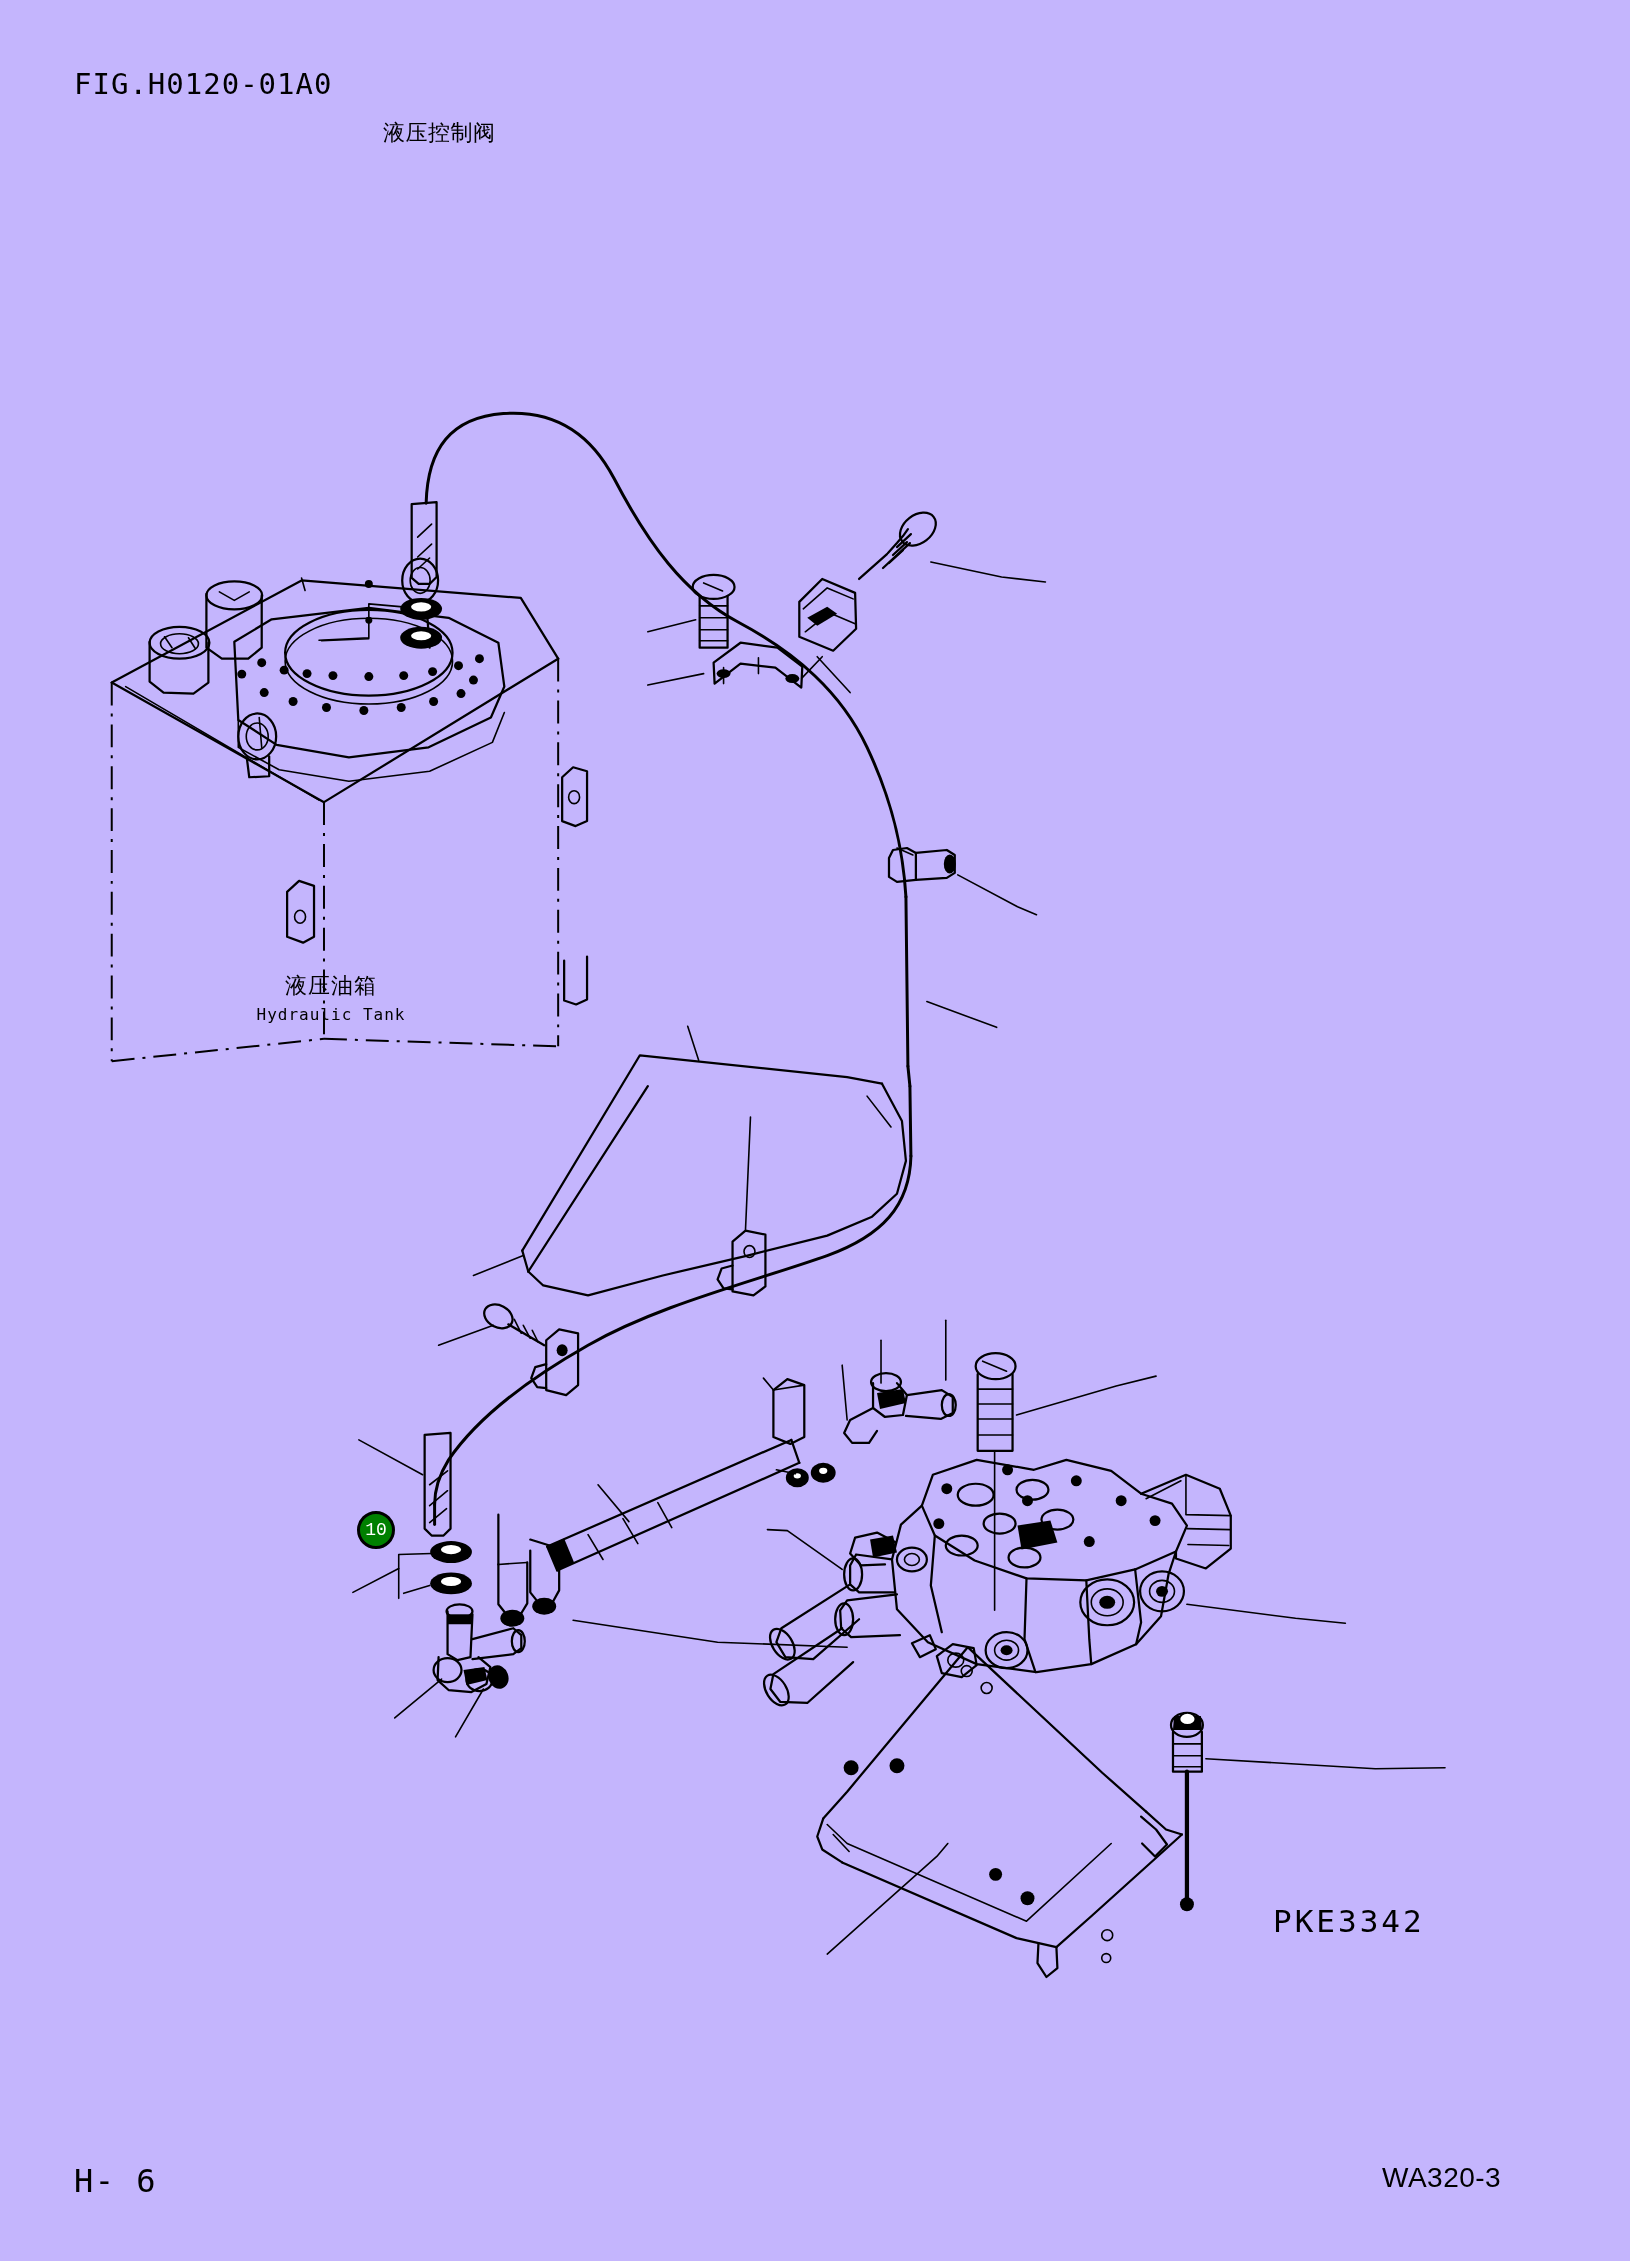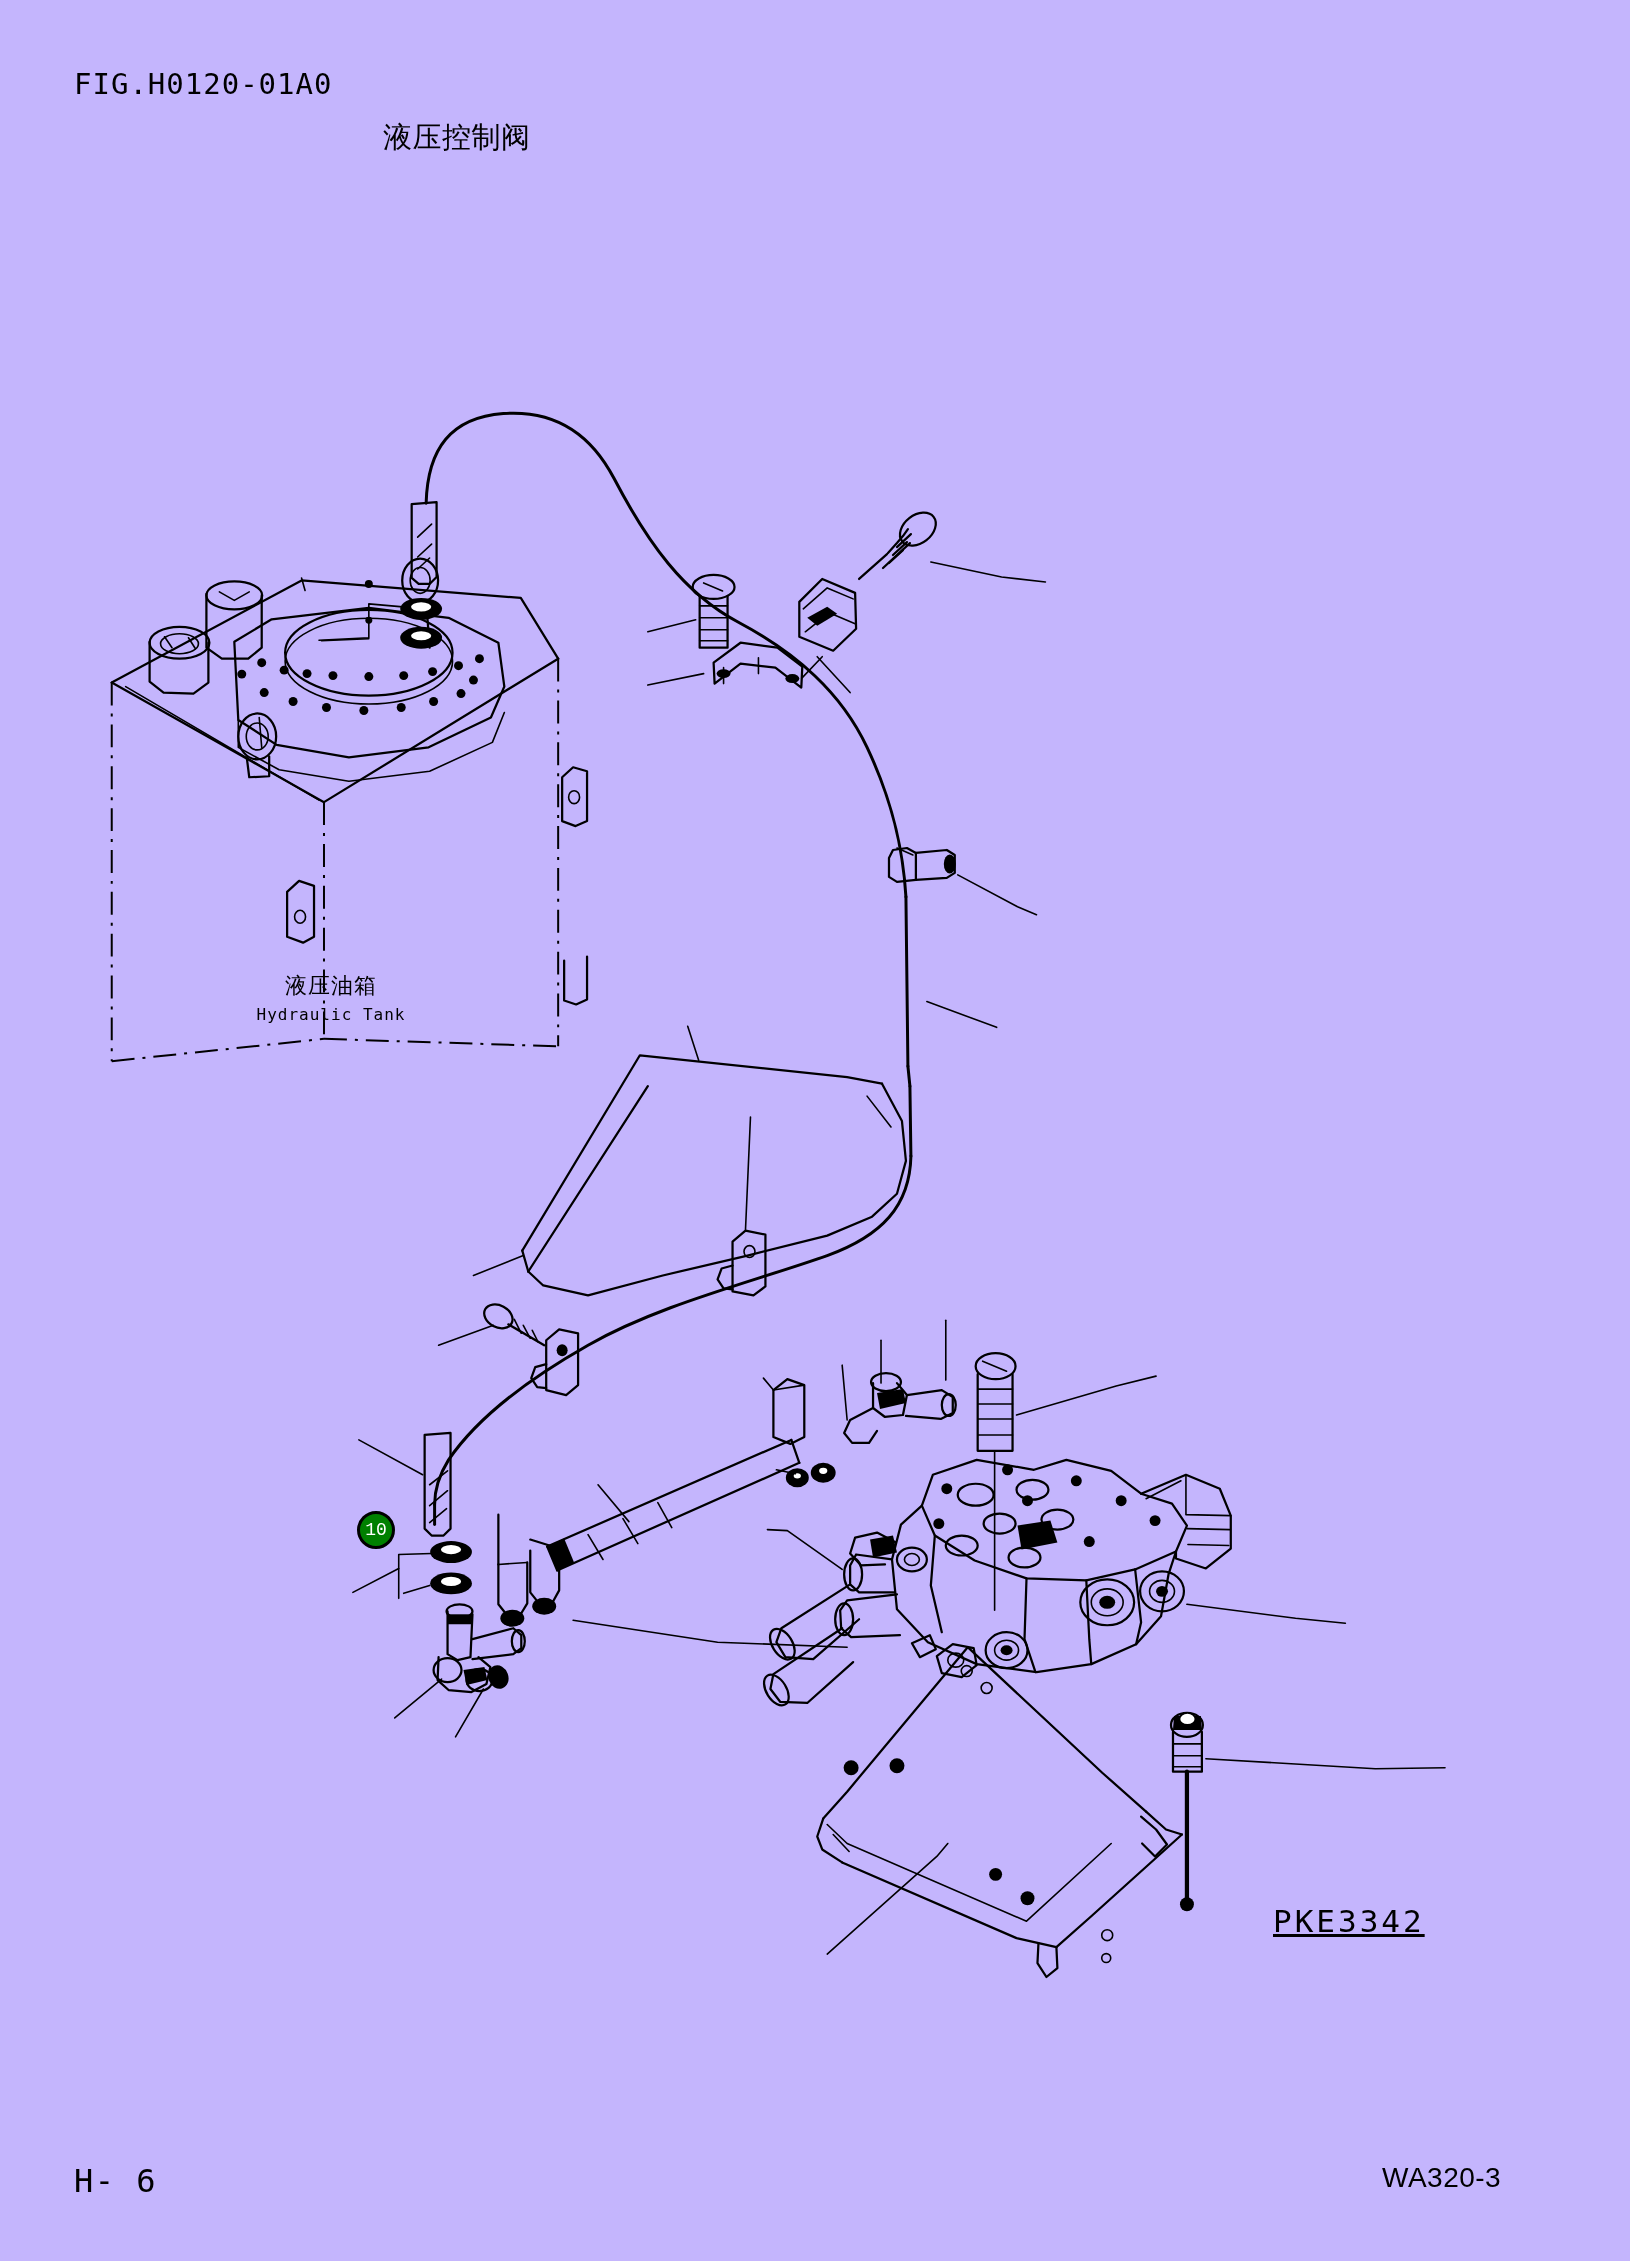--- a/index.html
+++ b/index.html
@@ -38,21 +38,21 @@
     font-size: 30px;
     letter-spacing: 3.5px;
     color: #000;
     white-space: nowrap;
   }
   .hdr-subtitle {
     position: absolute;
     left: 383px;
     top: 118px;
     font-family: "DejaVu Sans", sans-serif;
-    font-size: 29px;
+    font-size: 22px;
     letter-spacing: 0.5px;
     color: #000;
     white-space: nowrap;
   }
 
   
   .ftr-left {
     position: absolute;
     left: 74px;
     top: 2162px;
@@ -76,21 +76,20 @@
   
   .drawing-ref {
     position: absolute;
     left: 1273px;
     top: 1903px;
     font-family: "DejaVu Sans Mono", monospace;
     font-size: 31px;
     letter-spacing: 3px;
     color: #000;
     white-space: nowrap;
-    text-decoration: underline;
   }
 
   
   .tank-label {
     position: absolute;
     left: 224px;
     top: 974px;
     text-align: center;
     width: 214px;
     color: #000;

